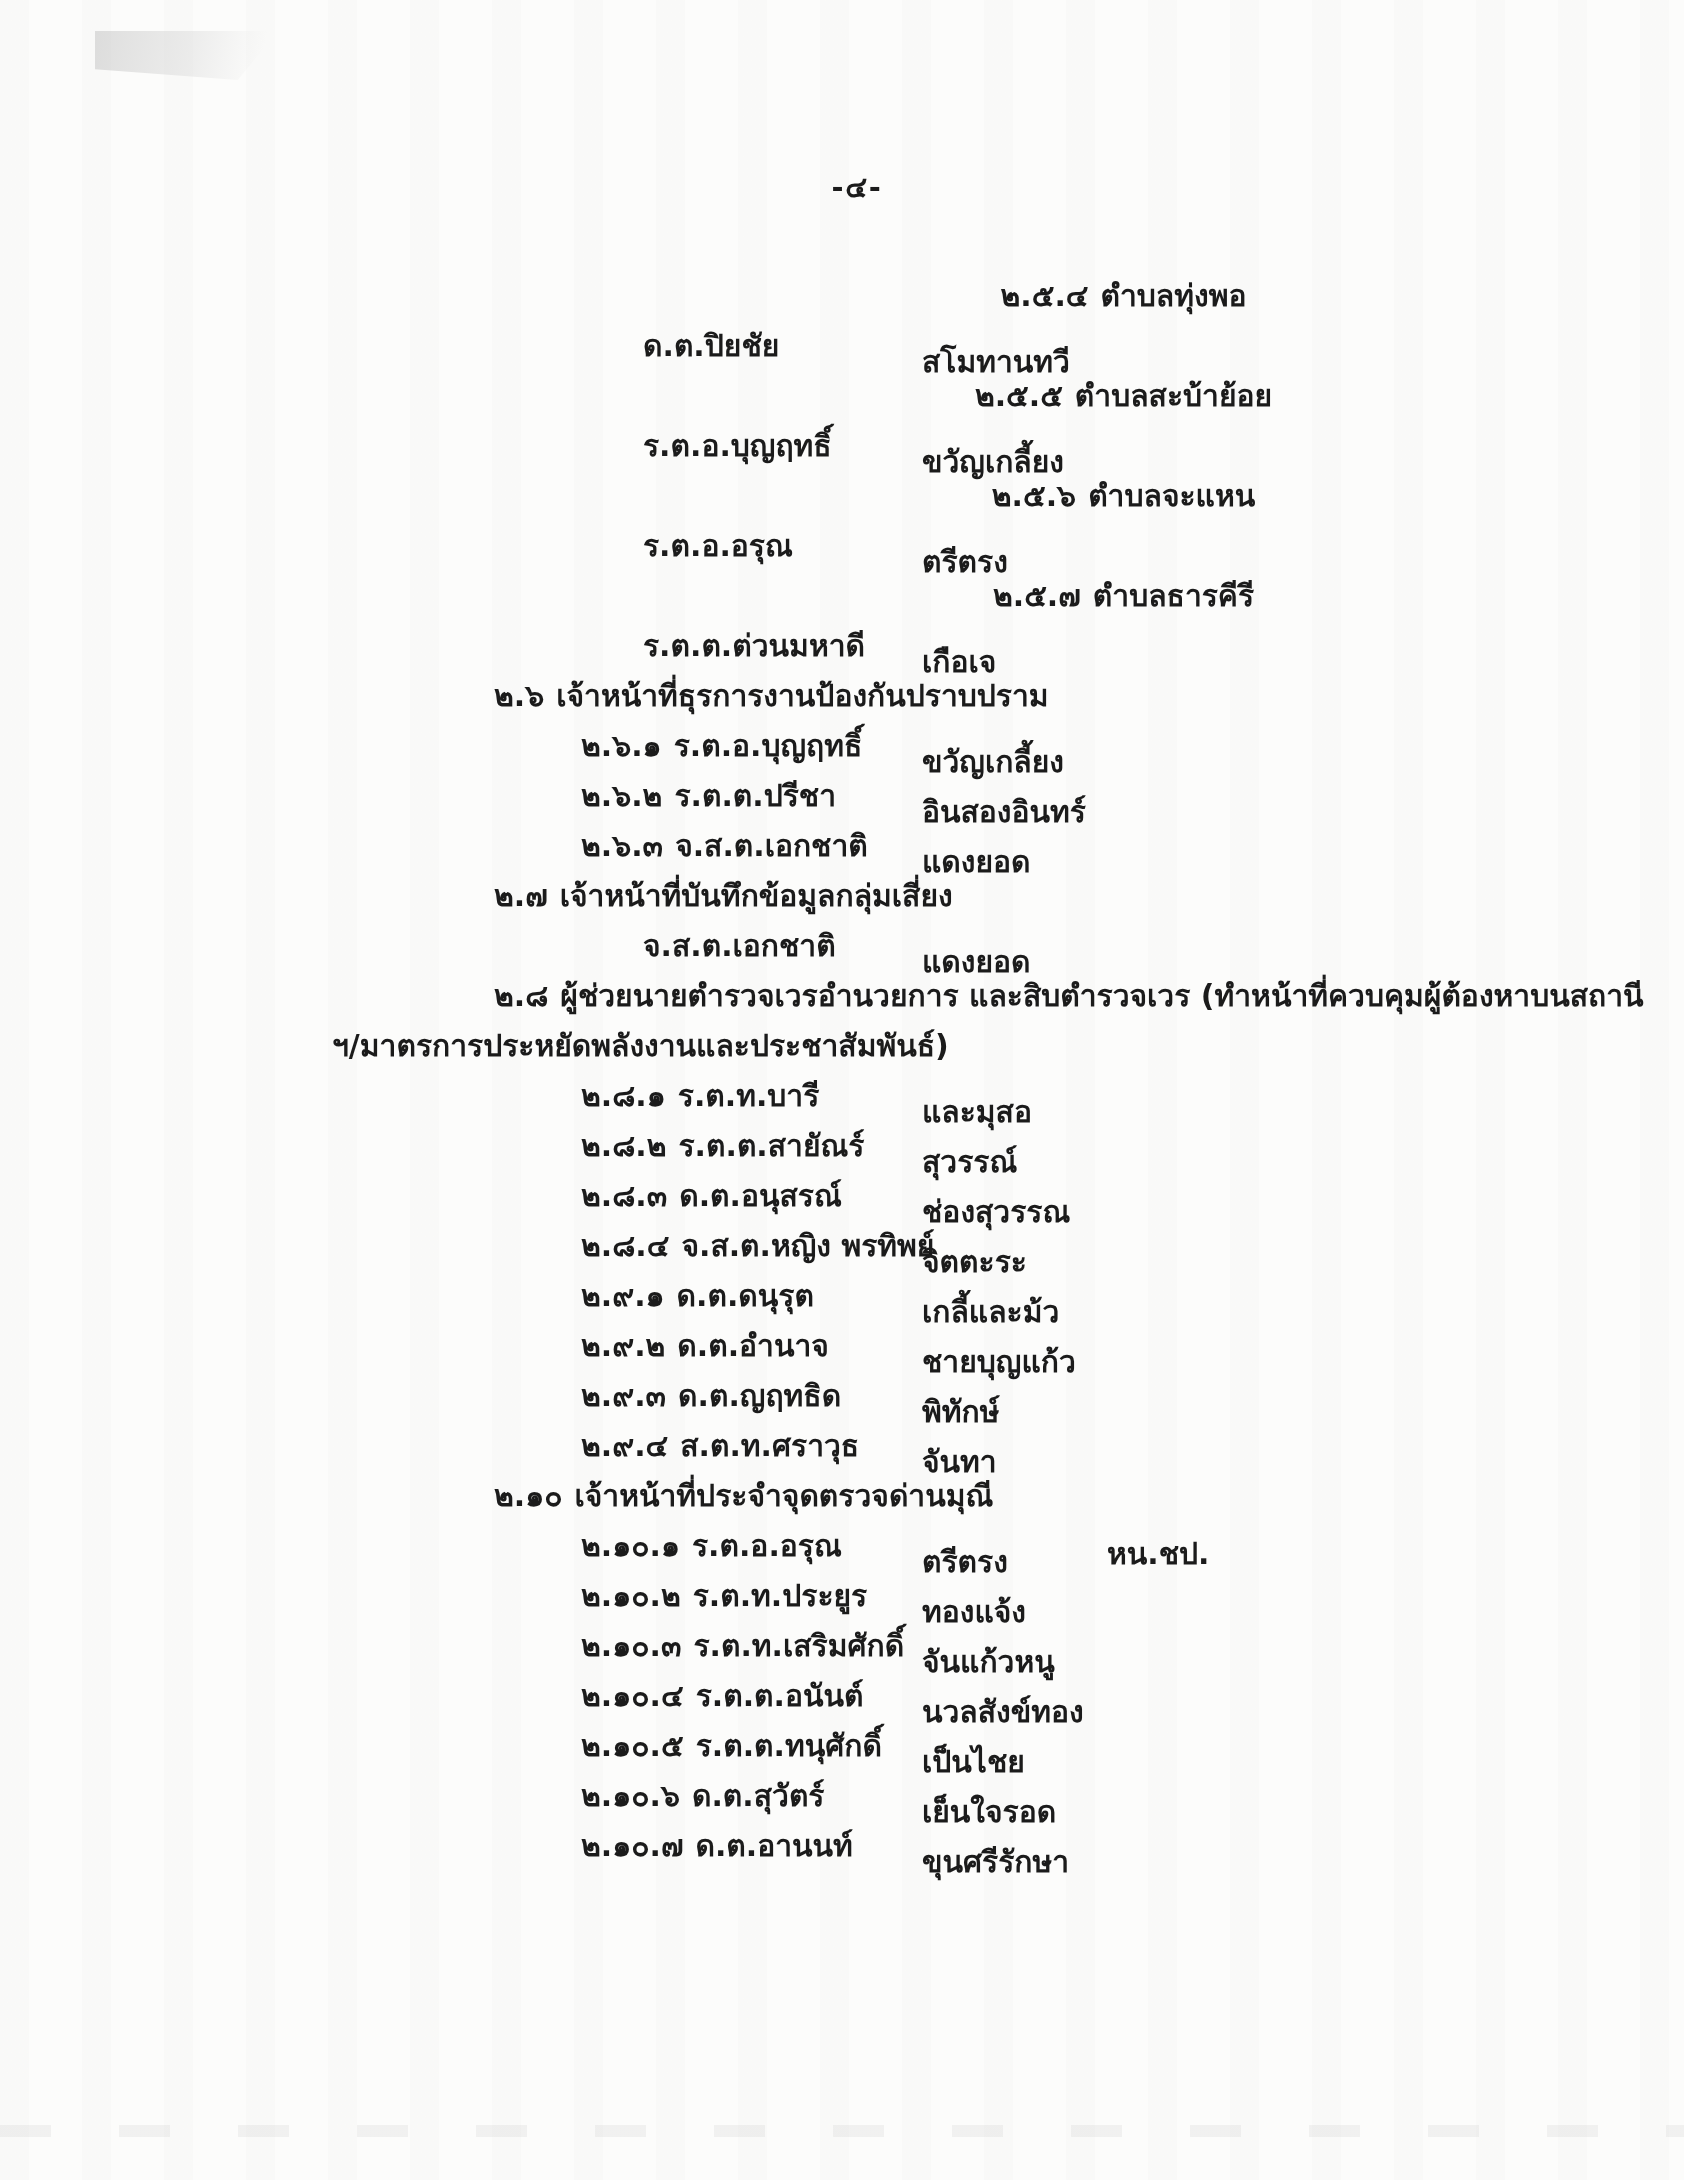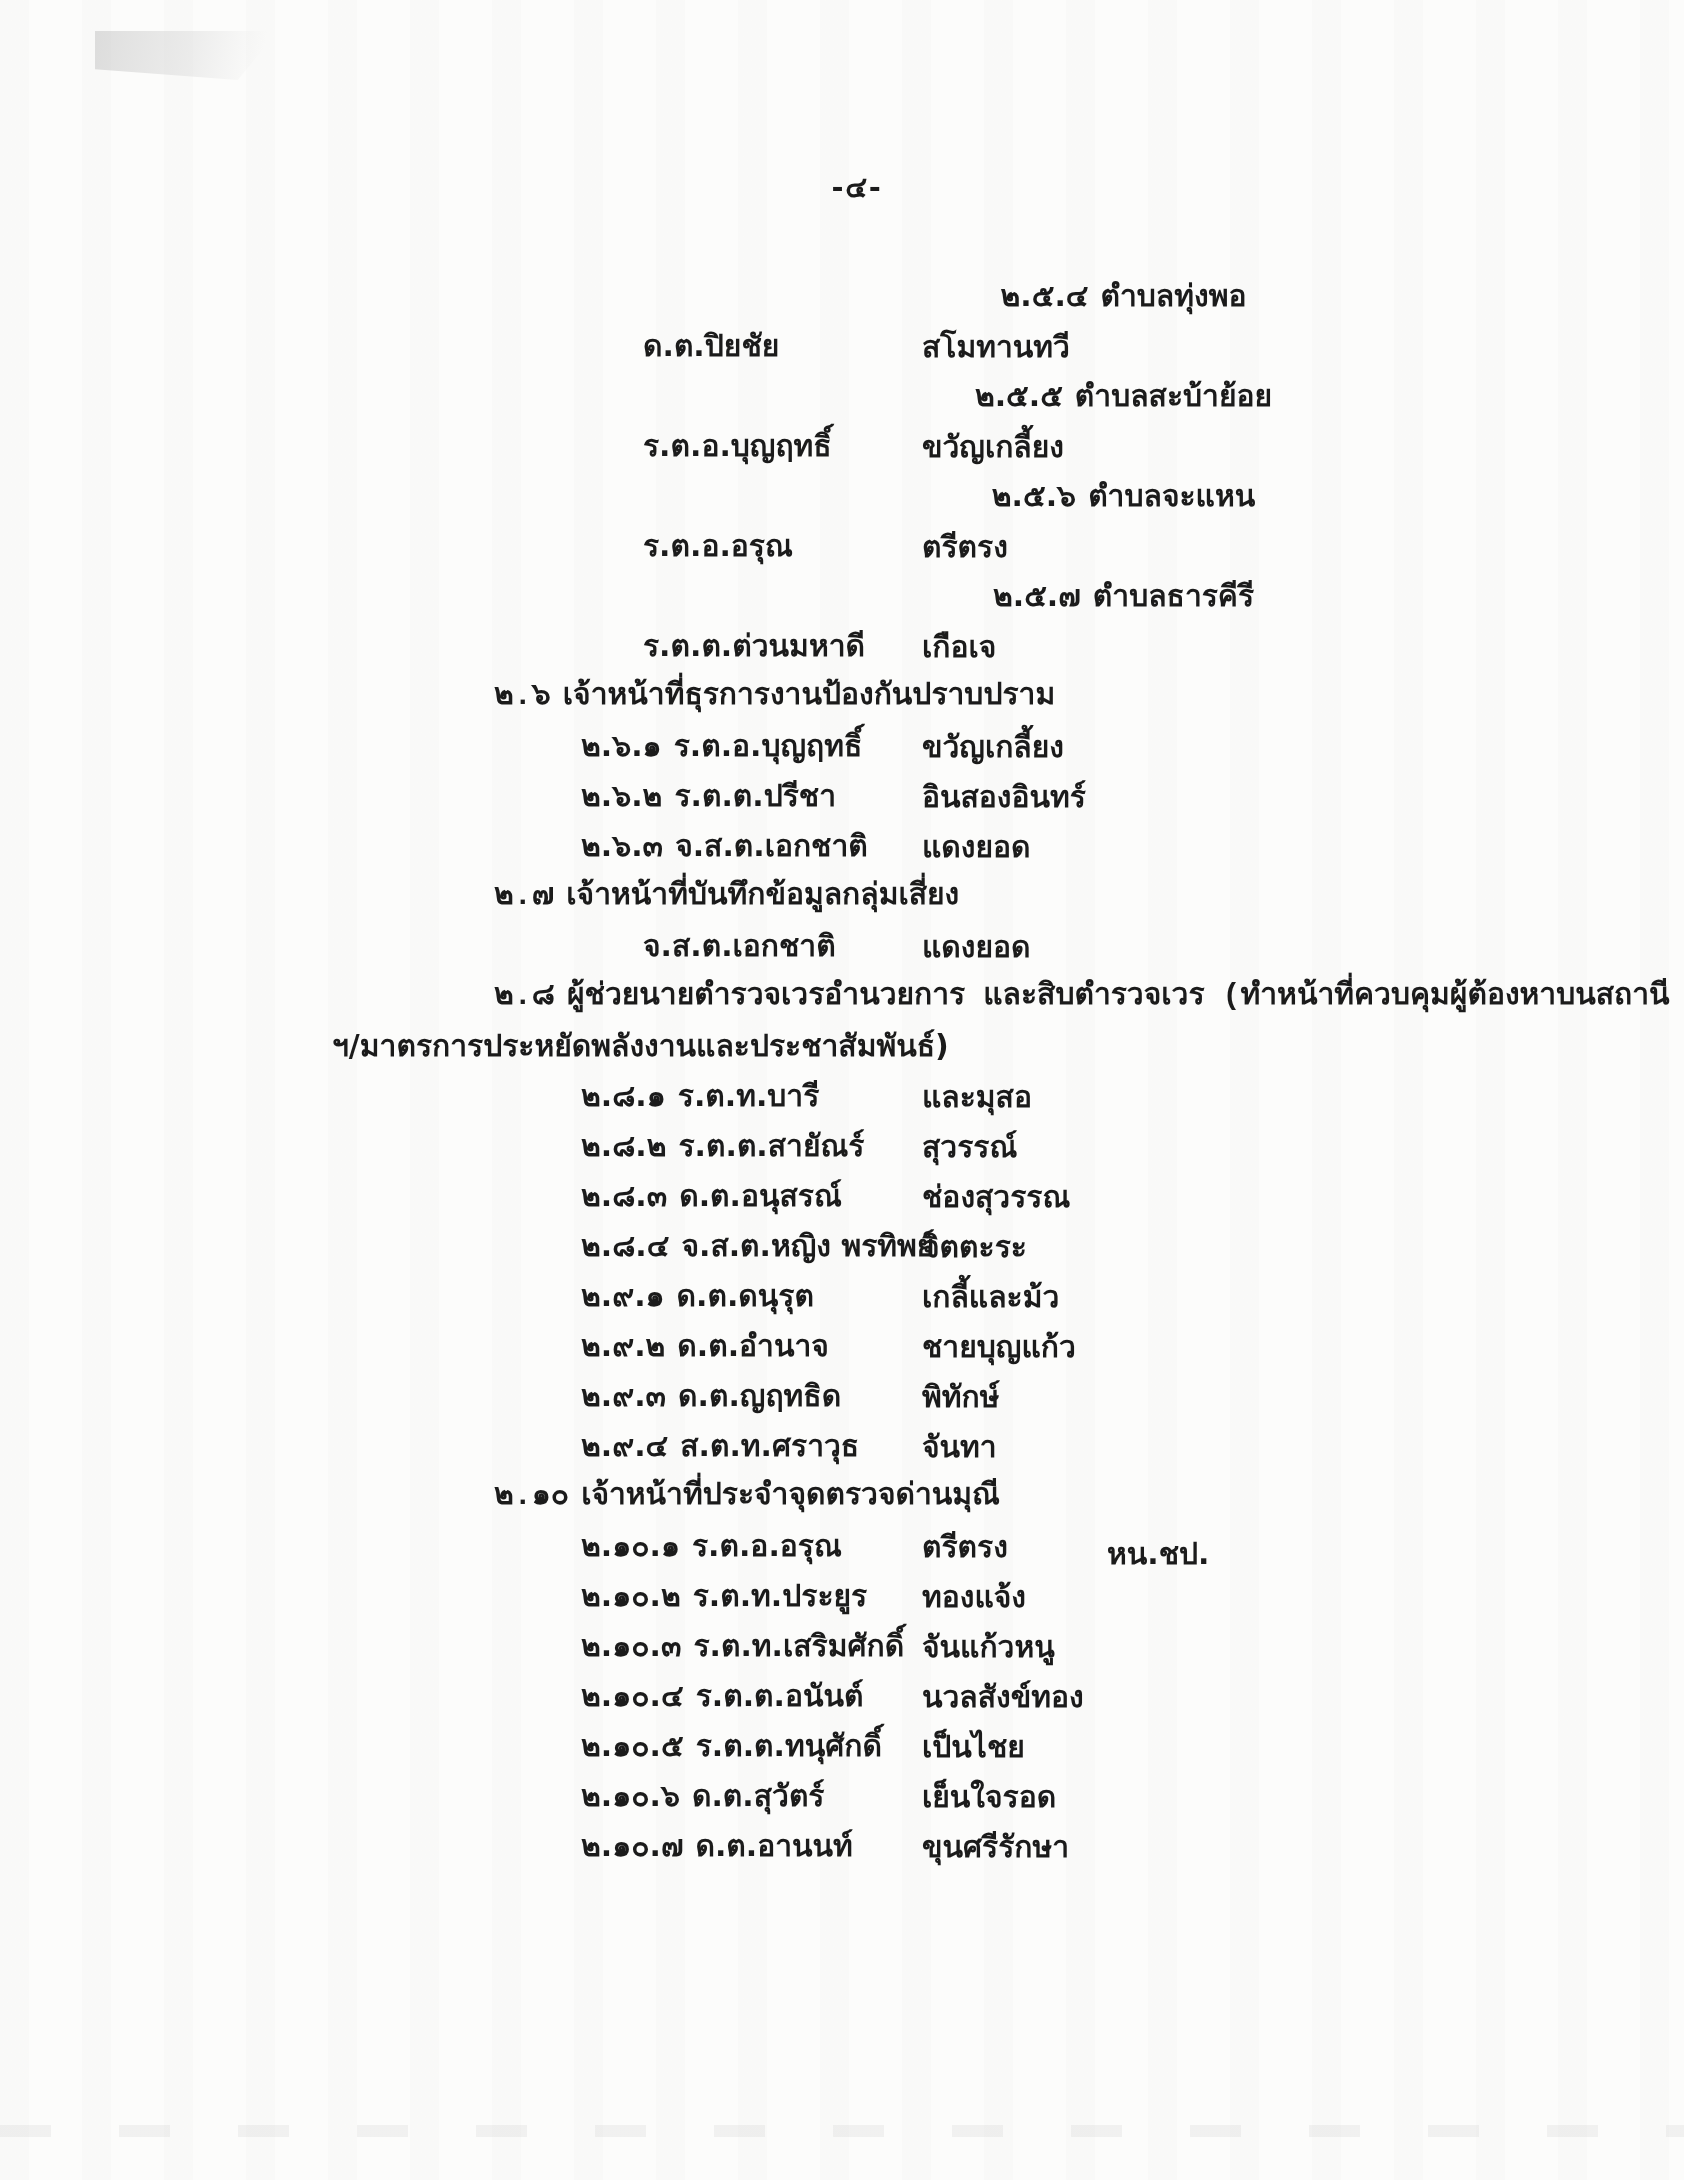--- a/index.html
+++ b/index.html
@@ -56,29 +56,29 @@
     width: 100%;
   }
   .row {
     position: relative;
     height: 50px;
     line-height: 50px;
     font-size: 30px;
     white-space: nowrap;
   }
   .row .num { margin-right: 12px; }
-  .r-section { padding-left: 494px; font-family: Liberation Mono, monospace; }
+  .r-section { padding-left: 494px; }
   .r-sub     { padding-left: 562px; text-align: center; }
   .r-pnum    { padding-left: 581px; }
   .r-pplain  { padding-left: 643px; }
   .r-cont    { padding-left: 332px; }
   .surname {
     position: absolute;
     left: 922px;
-    top: 1px;
+    top: 16px;
   }
   .extra {
     position: absolute;
     left: 1107px;
     top: 8px;
   }
 </style>
 </head>
 <body>
 

